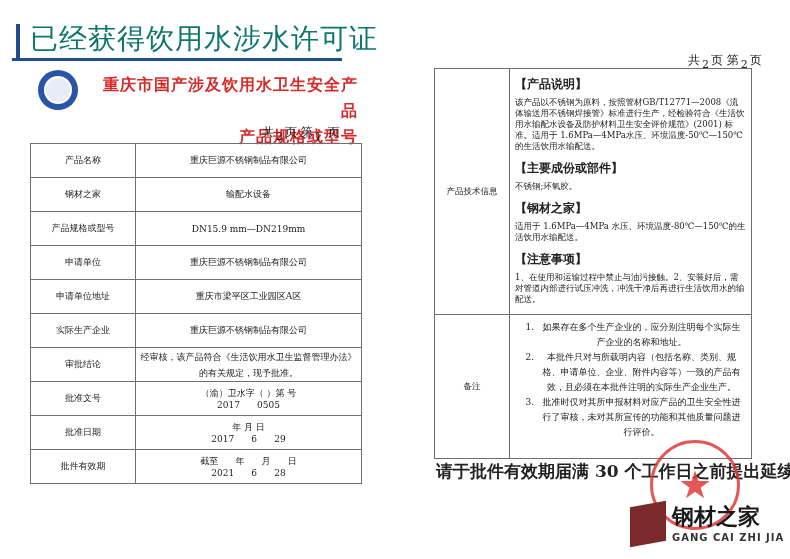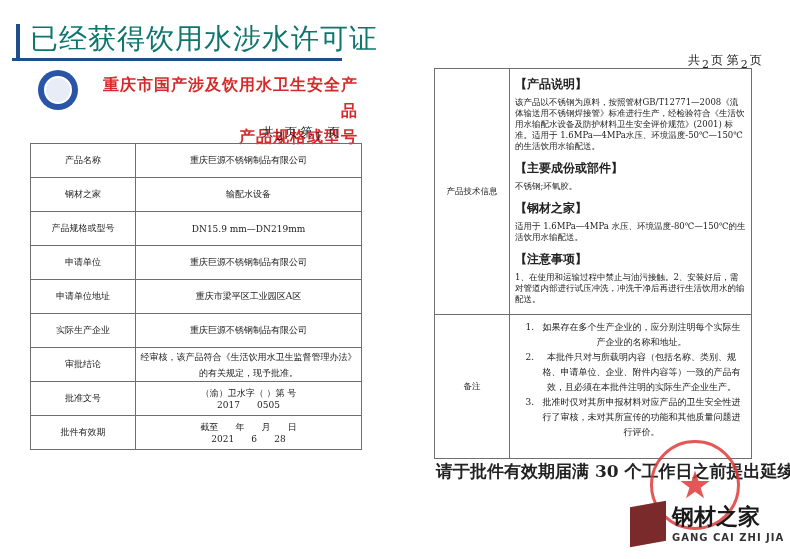--- a/index.html
+++ b/index.html
@@ -112,20 +112,27 @@
         <td class="val val-left">经审核，该产品符合《生活饮用水卫生监督管理办法》的有关规定，现予批准。</td>
       </tr>
   <tr>
     <td class="lbl">批准文号</td>
     <td class="val">
       <span class="num-line">（渝）卫水字（      ）第        号</span>
       <span class="num-line"><span>2017</span>&nbsp;&nbsp;&nbsp;&nbsp;&nbsp;&nbsp;<span>0505</span></span>
     </td>
   </tr>
   <tr>
+    <td class="lbl">批准日期</td>
+    <td class="val">
+      <span class="num-line">年      月      日</span>
+      <span class="num-line" style="white-space:pre;">2017      6      29</span>
+    </td>
+  </tr>
+  <tr>
     <td class="lbl">批件有效期</td>
     <td class="val">
       <span class="num-line" style="white-space:pre;">截至      年      月      日</span>
       <span class="num-line" style="white-space:pre;">2021      6      28</span>
     </td>
   </tr>
 </tbody>
   </table>
 
 <div class="pagenum" style="left:688px; top:52px;">

